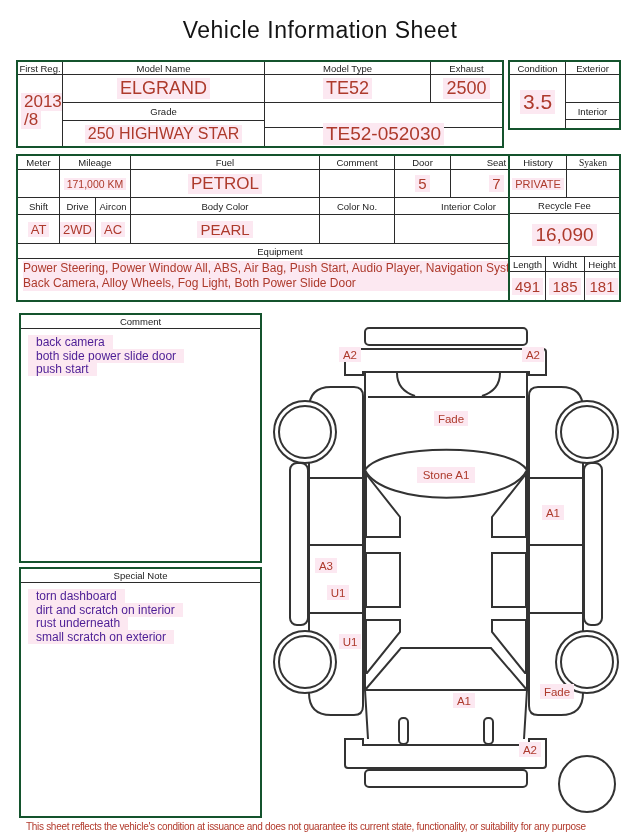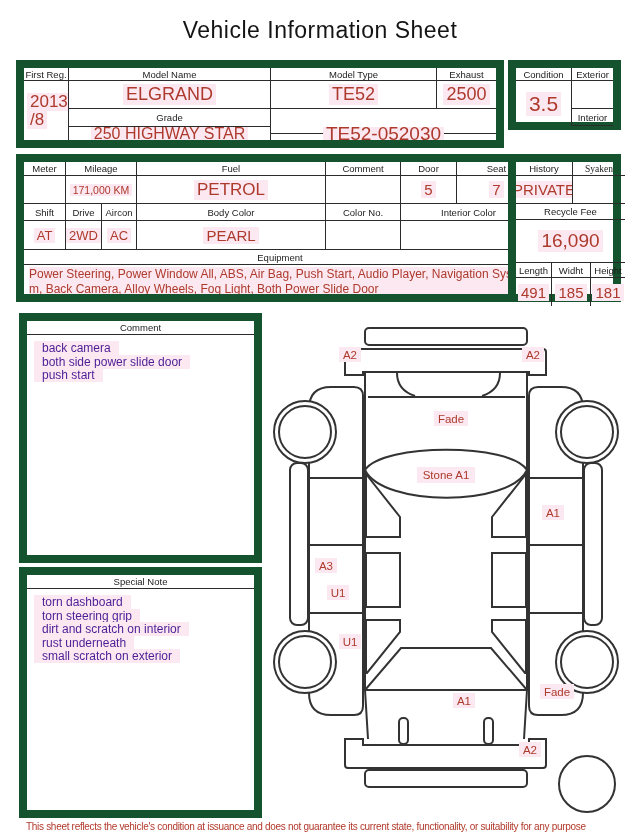--- a/index.html
+++ b/index.html
@@ -1,30 +1,30 @@
 <!DOCTYPE html>
 <html><head>
 <meta charset="utf-8">
 <style>
   html,body{margin:0;padding:0;background:#fff;}
   #sheet{position:relative;width:640px;height:835px;background:#fff;
     font-family:"Liberation Sans",sans-serif;overflow:hidden;}
   .abs{position:absolute;box-sizing:border-box;}
   #title{left:0;top:17px;width:640px;text-align:center;font-size:23px;
     letter-spacing:.5px;color:#141414;}
-  .box{border:8px solid #14532d;background:#fff;}
+  .box{border:2px solid #14532d;background:#fff;}
   .grid{display:grid;}
   .cell{box-sizing:border-box;display:flex;align-items:center;justify-content:center;
     overflow:hidden;}
   .br{border-right:1px solid #2b2b2b;}
   .bb{border-bottom:1px solid #2b2b2b;}
   .hdr{font-size:9.5px;color:#1b1b1b;white-space:nowrap;}
   .rv{color:#ad3a2c;background:#fce8f1;padding:0 3px;white-space:nowrap;}
   .s18{font-size:18px;} .s17{font-size:17px;} .s16{font-size:16px;}
-  .s15{font-size:15px;} .s13{font-size:13px;} .s11{font-size:15px;} .s21{font-size:21px;} .s19{font-size:19px;}
+  .s15{font-size:15px;} .s13{font-size:13px;} .s11{font-size:11px;} .s21{font-size:21px;} .s19{font-size:19px;}
   .s10{font-size:10.5px;}
   #t1{left:16px;top:60px;width:488px;height:88px;
     grid-template-columns:45px 202px 166px 1fr;grid-template-rows:13px 28px 18px 1fr;}
   #cond{left:508px;top:60px;width:113px;height:70px;
     grid-template-columns:56px 1fr;grid-template-rows:13px 28px 17px 1fr;}
   #t2{left:16px;top:154px;width:528px;height:148px;
     grid-template-columns:42px 36px 35px 189px 75px 56px 1fr;
     grid-template-rows:14px 28px 17px 29px 15px 1fr;}
   #hist{left:508px;top:154px;width:113px;height:148px;}
   #hist .cell{position:absolute;}
@@ -194,21 +194,20 @@
       <div class="note-line"><span>back camera</span></div>
       <div class="note-line"><span>both side power slide door</span></div>
       <div class="note-line"><span>push start</span></div>
     </div>
   </div>
 
   <div id="special" class="abs box notebox">
     <div class="bhdr">Special Note</div>
     <div class="bbody">
       <div class="note-line"><span>torn dashboard</span></div>
-      <div class="note-line"><span>torn steering grip</span></div>
       <div class="note-line"><span>dirt and scratch on interior</span></div>
       <div class="note-line"><span>rust underneath</span></div>
       <div class="note-line"><span>small scratch on exterior</span></div>
     </div>
   </div>
 
   <svg id="diagram" class="abs" width="370" height="525" viewBox="0 0 370 525">
 
     <path d="M61,77 H84 Q93,77 93,86 V396 Q93,405 84,405 H61 Q39,405 39,383 V99 Q39,77 61,77 Z"></path>
     <path d="M39,168 H93 M39,235 H93 M39,303 H93"></path>

